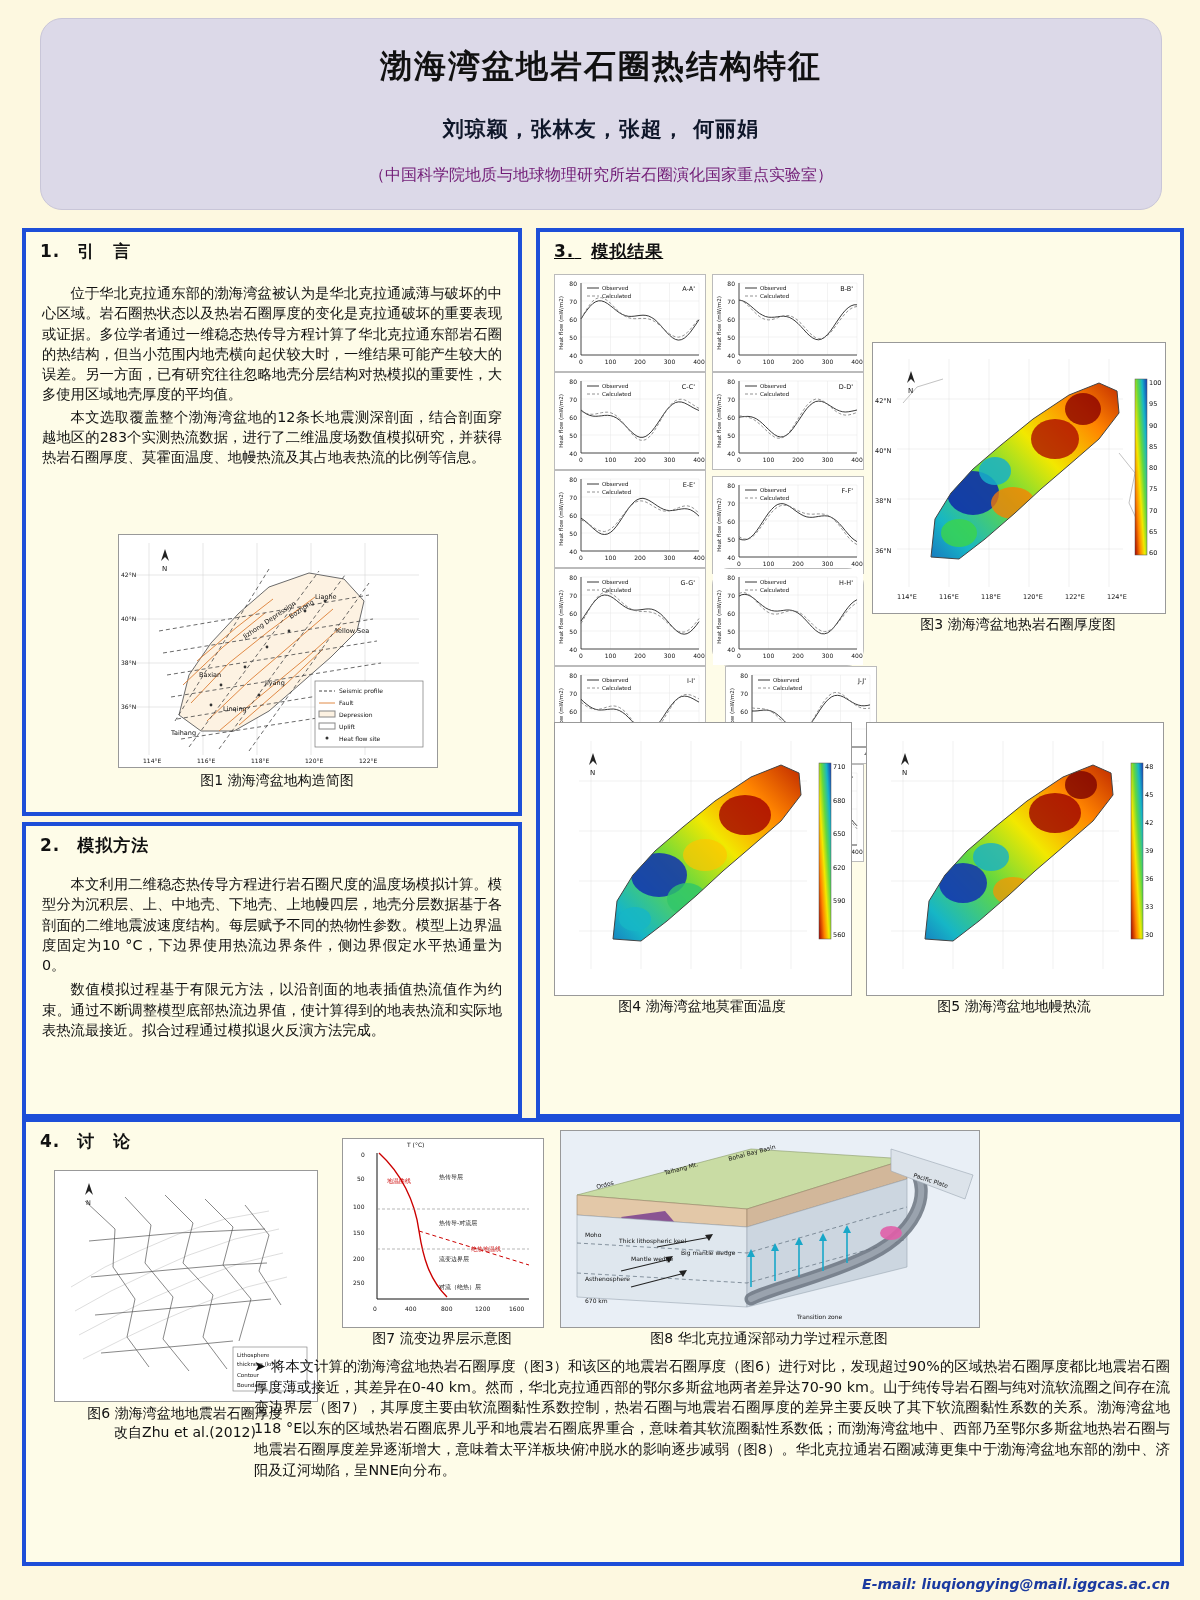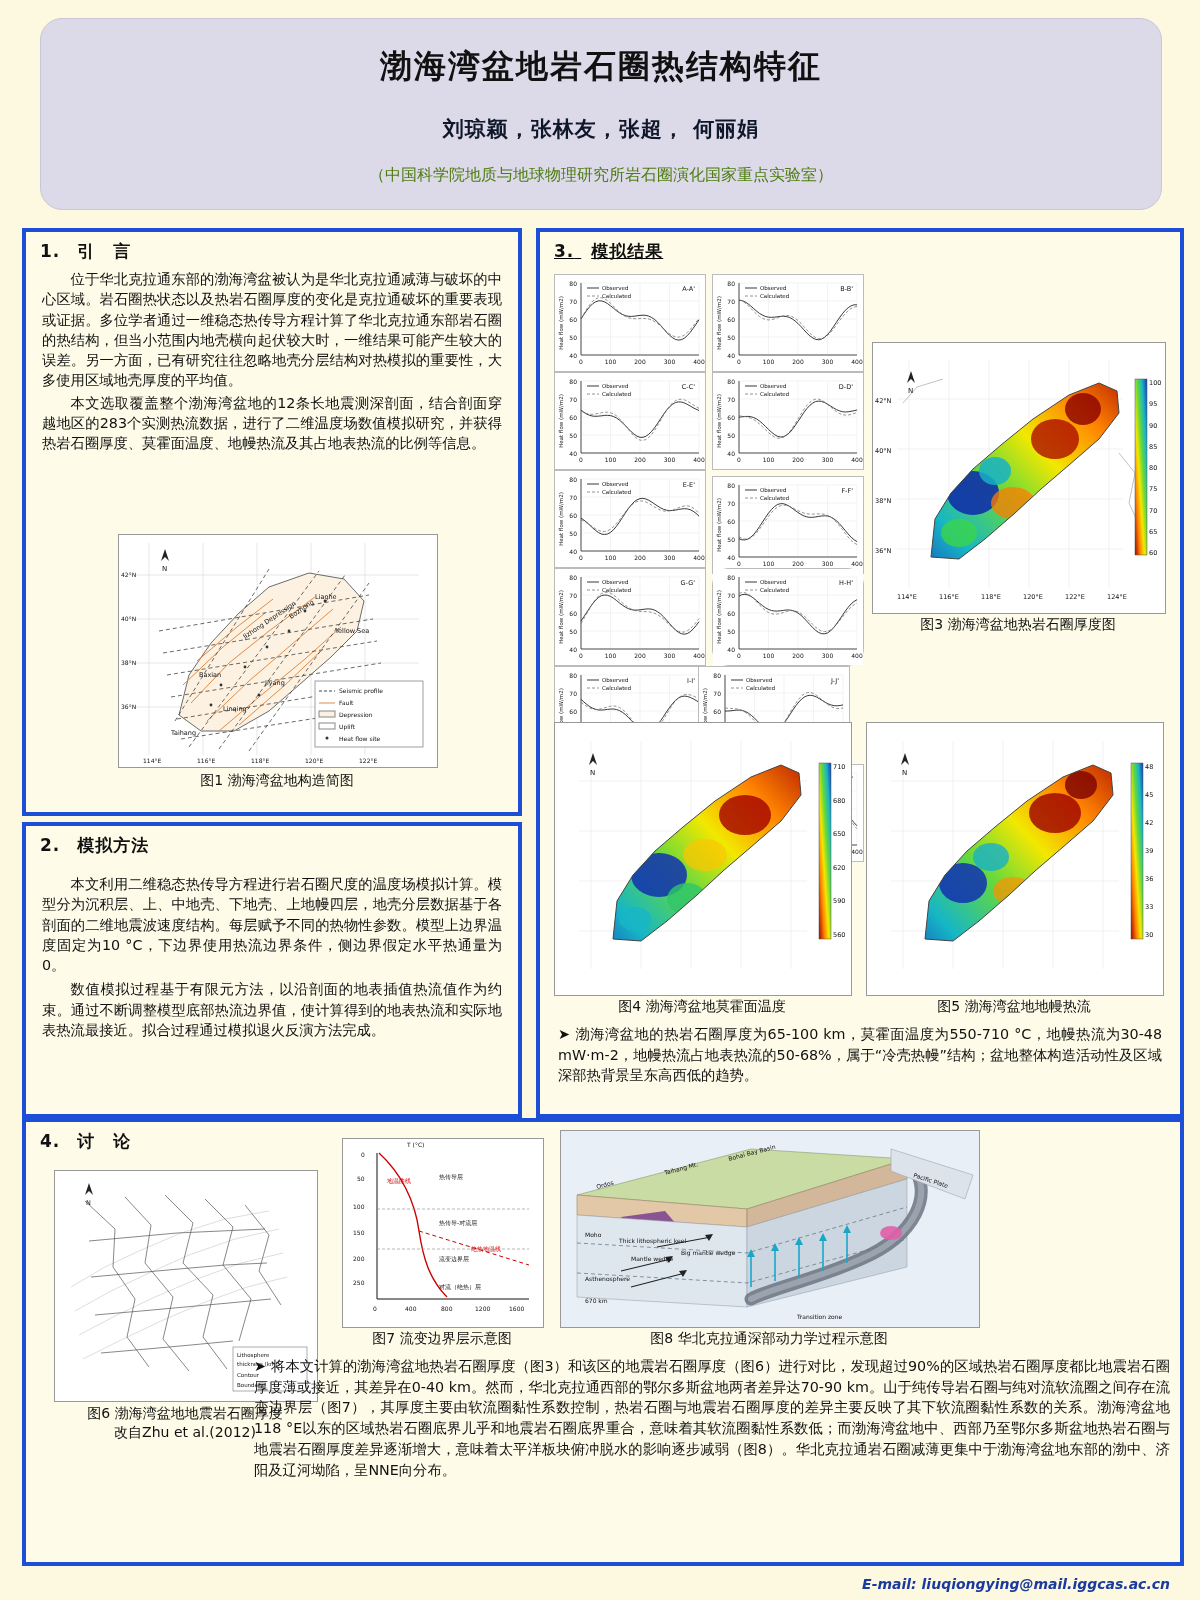--- a/index.html
+++ b/index.html
@@ -22,21 +22,21 @@
     display:flex;flex-direction:column;align-items:center;justify-content:center;
   }
   .title{
     font-size:32px;font-weight:bold;color:#111;letter-spacing:2px;
     margin-top:2px;
   }
   .authors{
     font-size:21px;font-weight:bold;color:#0f172a;margin-top:26px;letter-spacing:1px;
   }
   .affil{
-    font-size:16px;color:#4d7c0f;margin-top:22px;
+    font-size:16px;color:#701a75;margin-top:22px;
   }
   
   .panel{
     position:absolute;background:#fefce8;border:4px solid #1d4ed8;
   }
   .panel-title{
     font-size:17px;font-weight:bold;color:#111;margin:8px 0 4px 14px;
     letter-spacing:1px;
   }
   .ptext{
@@ -81,21 +81,21 @@
     <div class="title">渤海湾盆地岩石圈热结构特征</div>
     <div class="authors">刘琼颖，张林友，张超， 何丽娟</div>
     <div class="affil">（中国科学院地质与地球物理研究所岩石圈演化国家重点实验室）</div>
   </div>
 
   <div class="panel" id="panel-intro">
     <div class="panel-title">
       <span>1.</span>
       <span style="margin-left:10px">引　言</span>
     </div>
-    <div class="ptext" style="margin-top:6px">位于华北克拉通东部的渤海湾盆被认为是华北克拉通减薄与破坏的中心区域。岩石圈热状态以及热岩石圈厚度的变化是克拉通破坏的重要表现或证据。多位学者通过一维稳态热传导方程计算了华北克拉通东部岩石圈的热结构，但当小范围内地壳横向起伏较大时，一维结果可能产生较大的误差。另一方面，已有研究往往忽略地壳分层结构对热模拟的重要性，大多使用区域地壳厚度的平均值。</div>
+    <div class="ptext" style="margin-top:20px">位于华北克拉通东部的渤海湾盆被认为是华北克拉通减薄与破坏的中心区域。岩石圈热状态以及热岩石圈厚度的变化是克拉通破坏的重要表现或证据。多位学者通过一维稳态热传导方程计算了华北克拉通东部岩石圈的热结构，但当小范围内地壳横向起伏较大时，一维结果可能产生较大的误差。另一方面，已有研究往往忽略地壳分层结构对热模拟的重要性，大多使用区域地壳厚度的平均值。</div>
     <div class="ptext" style="margin-top:2px">本文选取覆盖整个渤海湾盆地的12条长地震测深剖面，结合剖面穿越地区的283个实测热流数据，进行了二维温度场数值模拟研究，并获得热岩石圈厚度、莫霍面温度、地幔热流及其占地表热流的比例等信息。</div>
 
     <div class="figbox map-sketch" style="position:absolute;left:92px;top:302px;width:318px;height:232px;">
       <svg width="318" height="232" viewBox="0 0 318 232">
         <rect x="0" y="0" width="318" height="232" fill="#ffffff"></rect>
 
         <g stroke="#cfcfcf" stroke-width="0.5">
           <line x1="30" y1="8" x2="30" y2="220"></line>
             <line x1="84" y1="8" x2="84" y2="220"></line>
           <line x1="138" y1="8" x2="138" y2="220"></line>
@@ -494,21 +494,21 @@
             <text x="85" y="89" font-size="6" text-anchor="middle" fill="#111" font-family="DejaVu Sans">200</text>
             <text x="114.5" y="89" font-size="6" text-anchor="middle" fill="#111" font-family="DejaVu Sans">300</text>
             <text x="144" y="89" font-size="6" text-anchor="middle" fill="#111" font-family="DejaVu Sans">400</text>
             <text x="8" y="48" font-size="5.5" fill="#111" font-family="DejaVu Sans" transform="rotate(-90 8 48)" text-anchor="middle">Heat flow (mW/m2)</text>
             <text x="140" y="16" font-size="6.5" text-anchor="end" fill="#111" font-family="DejaVu Sans">I-I'</text>
             <line x1="32" y1="13" x2="44" y2="13" stroke="#222" stroke-width="0.9"></line>
             <text x="47" y="15" font-size="5.5" fill="#111" font-family="DejaVu Sans">Observed</text>
             <line x1="32" y1="21" x2="44" y2="21" stroke="#777" stroke-width="0.8" stroke-dasharray="3,2"></line>
             <text x="47" y="23" font-size="5.5" fill="#111" font-family="DejaVu Sans">Calculated</text>
           </svg></div>
-        <div class="profplot" style="position: absolute; left: 144px; top: 392px; width: 150px; height: 96px; text-align: center;"><svg width="150" height="96" viewBox="0 0 150 96">
+        <div class="profplot" style="position: absolute; left: 171px; top: 392px; width: 150px; height: 96px; text-align: center;"><svg width="150" height="96" viewBox="0 0 150 96">
             <rect width="150" height="96" fill="#fff"></rect>
             <line x1="26" y1="8" x2="144" y2="8" stroke="#e6e6e6" stroke-width="0.5"></line>
             <line x1="26" y1="26" x2="144" y2="26" stroke="#e6e6e6" stroke-width="0.5"></line>
             <line x1="26" y1="44" x2="144" y2="44" stroke="#e6e6e6" stroke-width="0.5"></line>
             <line x1="26" y1="62" x2="144" y2="62" stroke="#e6e6e6" stroke-width="0.5"></line>
             <line x1="26" y1="80" x2="144" y2="80" stroke="#e6e6e6" stroke-width="0.5"></line>
             <line x1="26" y1="8" x2="26" y2="80" stroke="#e6e6e6" stroke-width="0.5"></line>
             <line x1="55.5" y1="8" x2="55.5" y2="80" stroke="#e6e6e6" stroke-width="0.5"></line>
             <line x1="85" y1="8" x2="85" y2="80" stroke="#e6e6e6" stroke-width="0.5"></line>
             <line x1="114.5" y1="8" x2="114.5" y2="80" stroke="#e6e6e6" stroke-width="0.5"></line>
@@ -783,23 +783,20 @@
             <text x="278" y="102" font-size="6.5">42</text>
             <text x="278" y="130" font-size="6.5">39</text>
             <text x="278" y="158" font-size="6.5">36</text>
             <text x="278" y="186" font-size="6.5">33</text>
             <text x="278" y="214" font-size="6.5">30</text>
           </g>
       </svg>
     </div>
     <div class="cap" style="position:absolute;left:326px;top:766px;width:296px;">图5 渤海湾盆地地幔热流</div>
 
-    <div class="bullet" style="position:absolute;left:18px;top:792px;width:604px;">
-      <span class="marker">➤ </span><span>渤海湾盆地的热岩石圈厚度为65-100 km，莫霍面温度为550-710 °C，地幔热流为30-48 mW·m-2，地幔热流占地表热流的50-68%，属于“冷壳热幔”结构；盆地整体构造活动性及区域深部热背景呈东高西低的趋势。</span>
-    </div>
   </div>
 
   <div class="panel" id="panel-disc">
     <div class="panel-title">
       <span>4.</span>
       <span style="margin-left:10px">讨　论</span>
     </div>
 
     <div class="figbox" style="position:absolute;left:28px;top:48px;width:262px;height:230px;">
       <svg width="262" height="230" viewBox="0 0 262 230">

